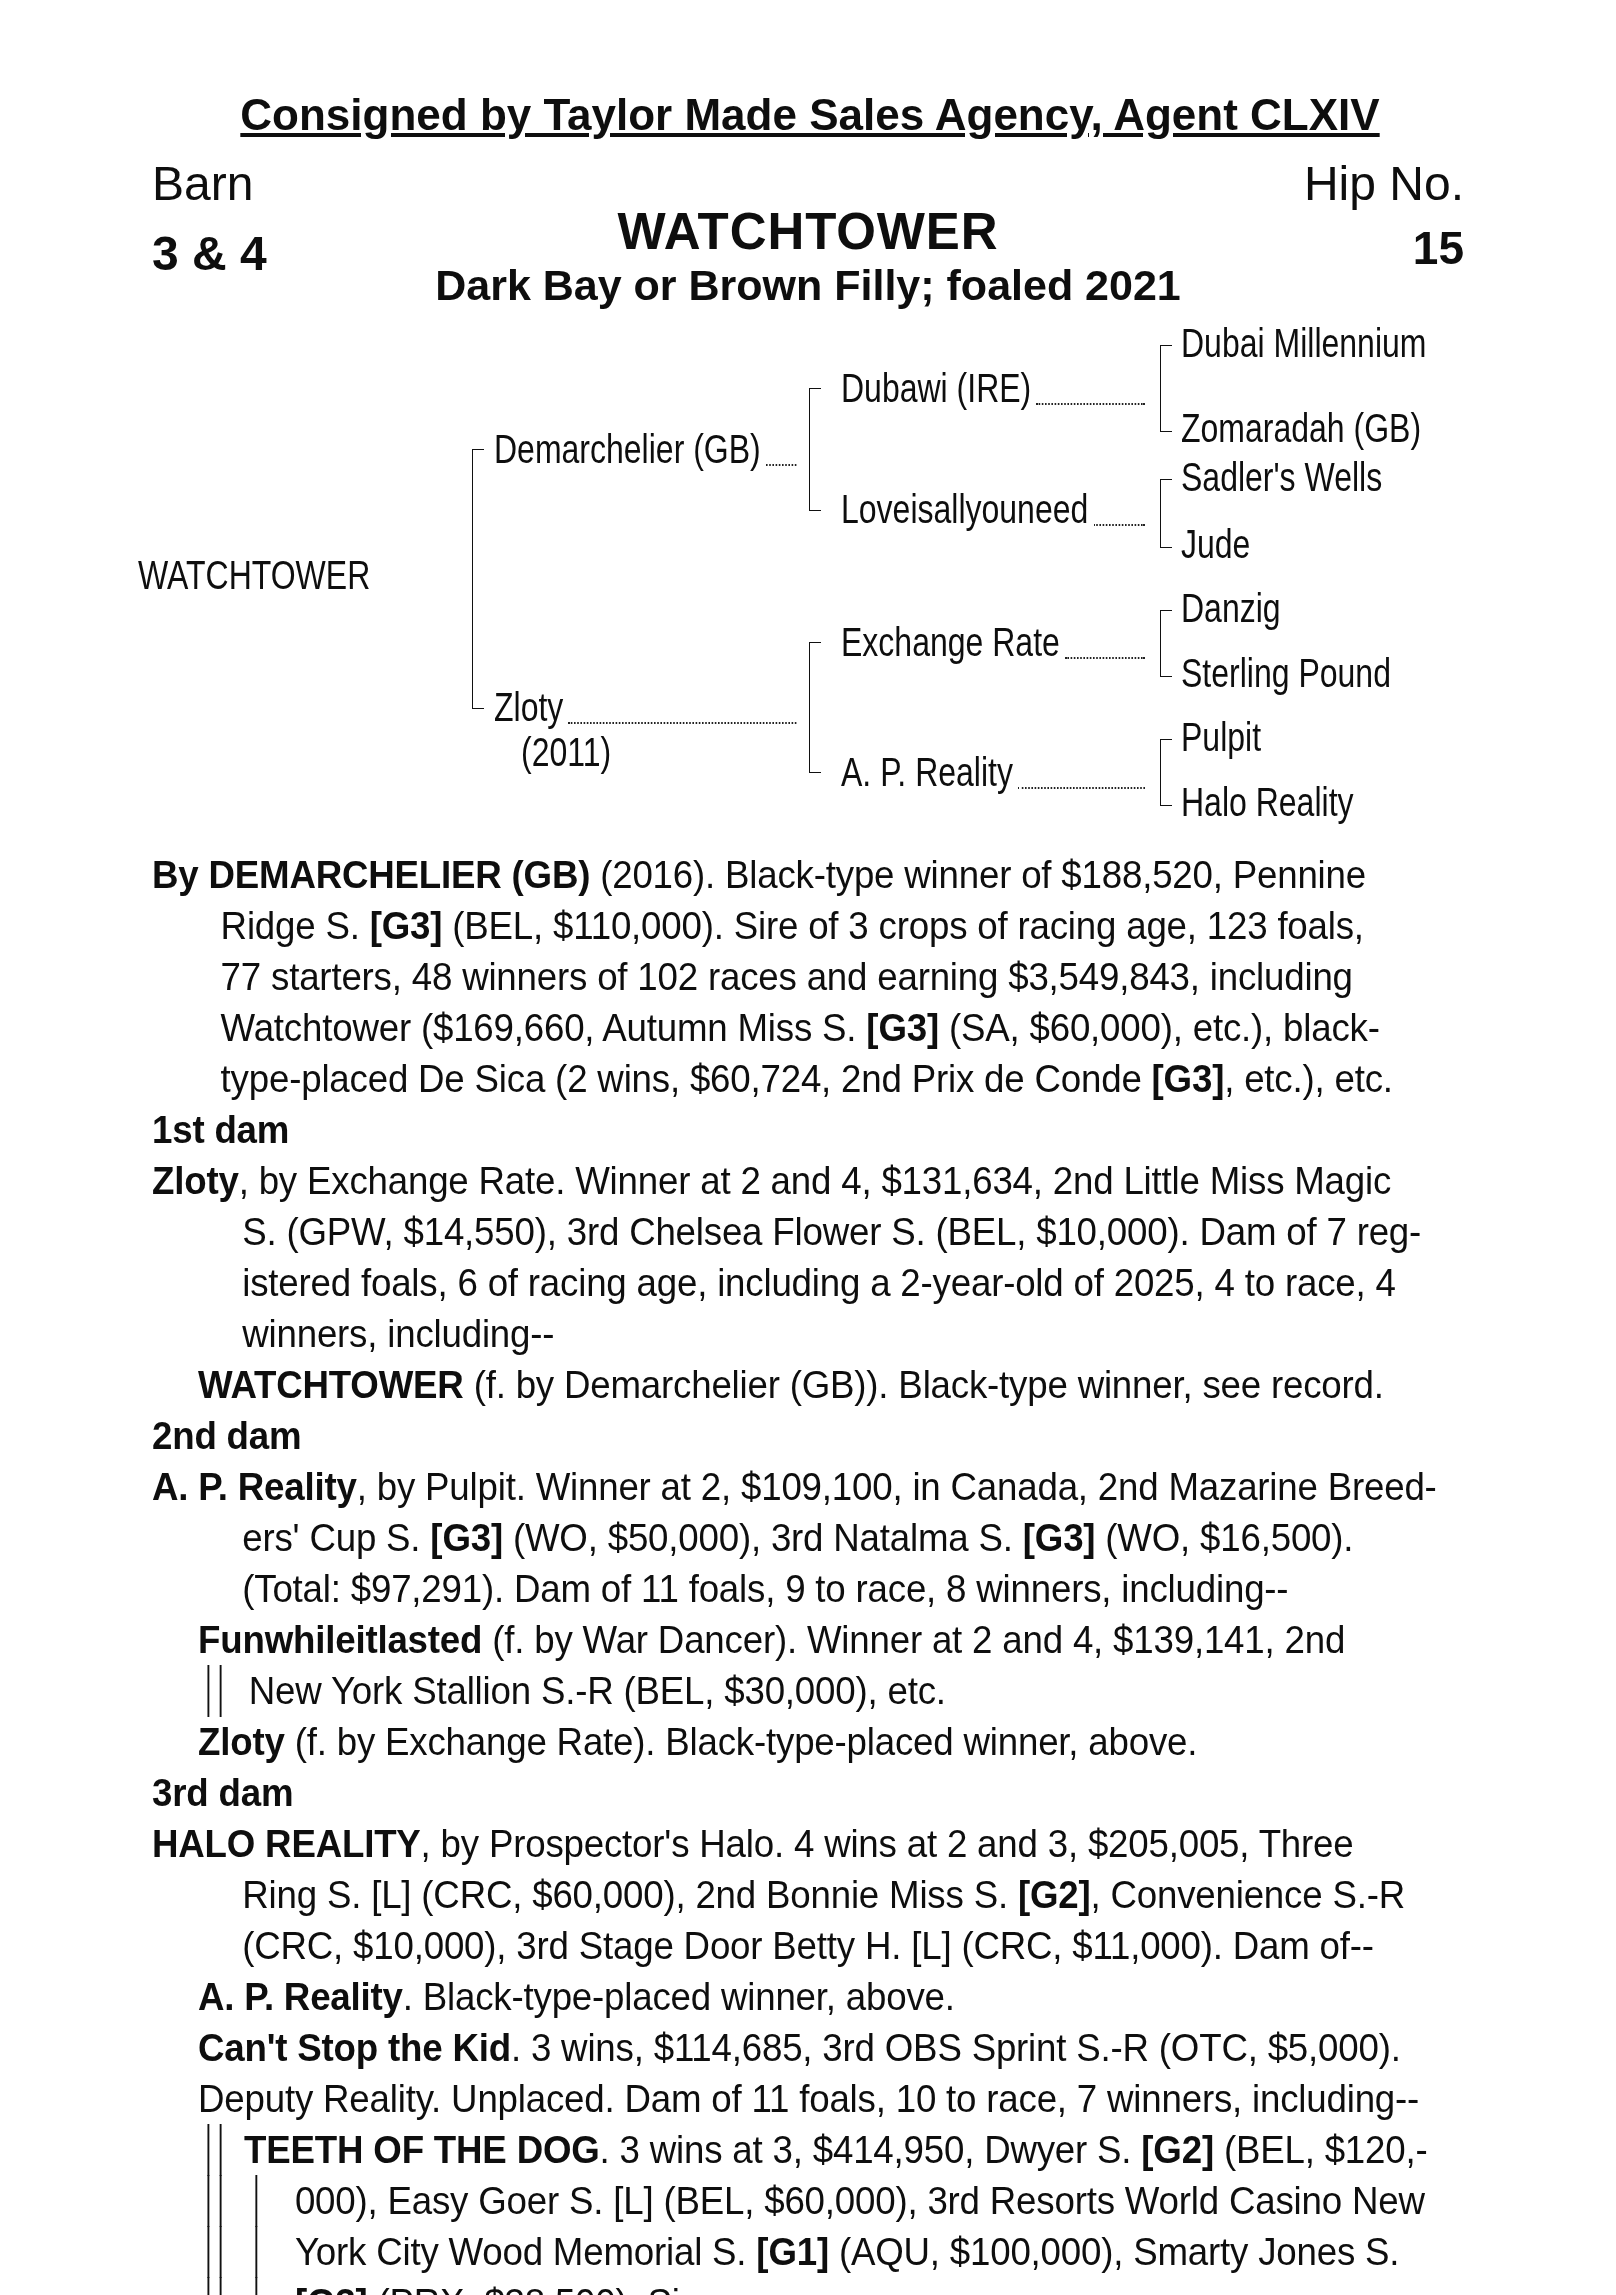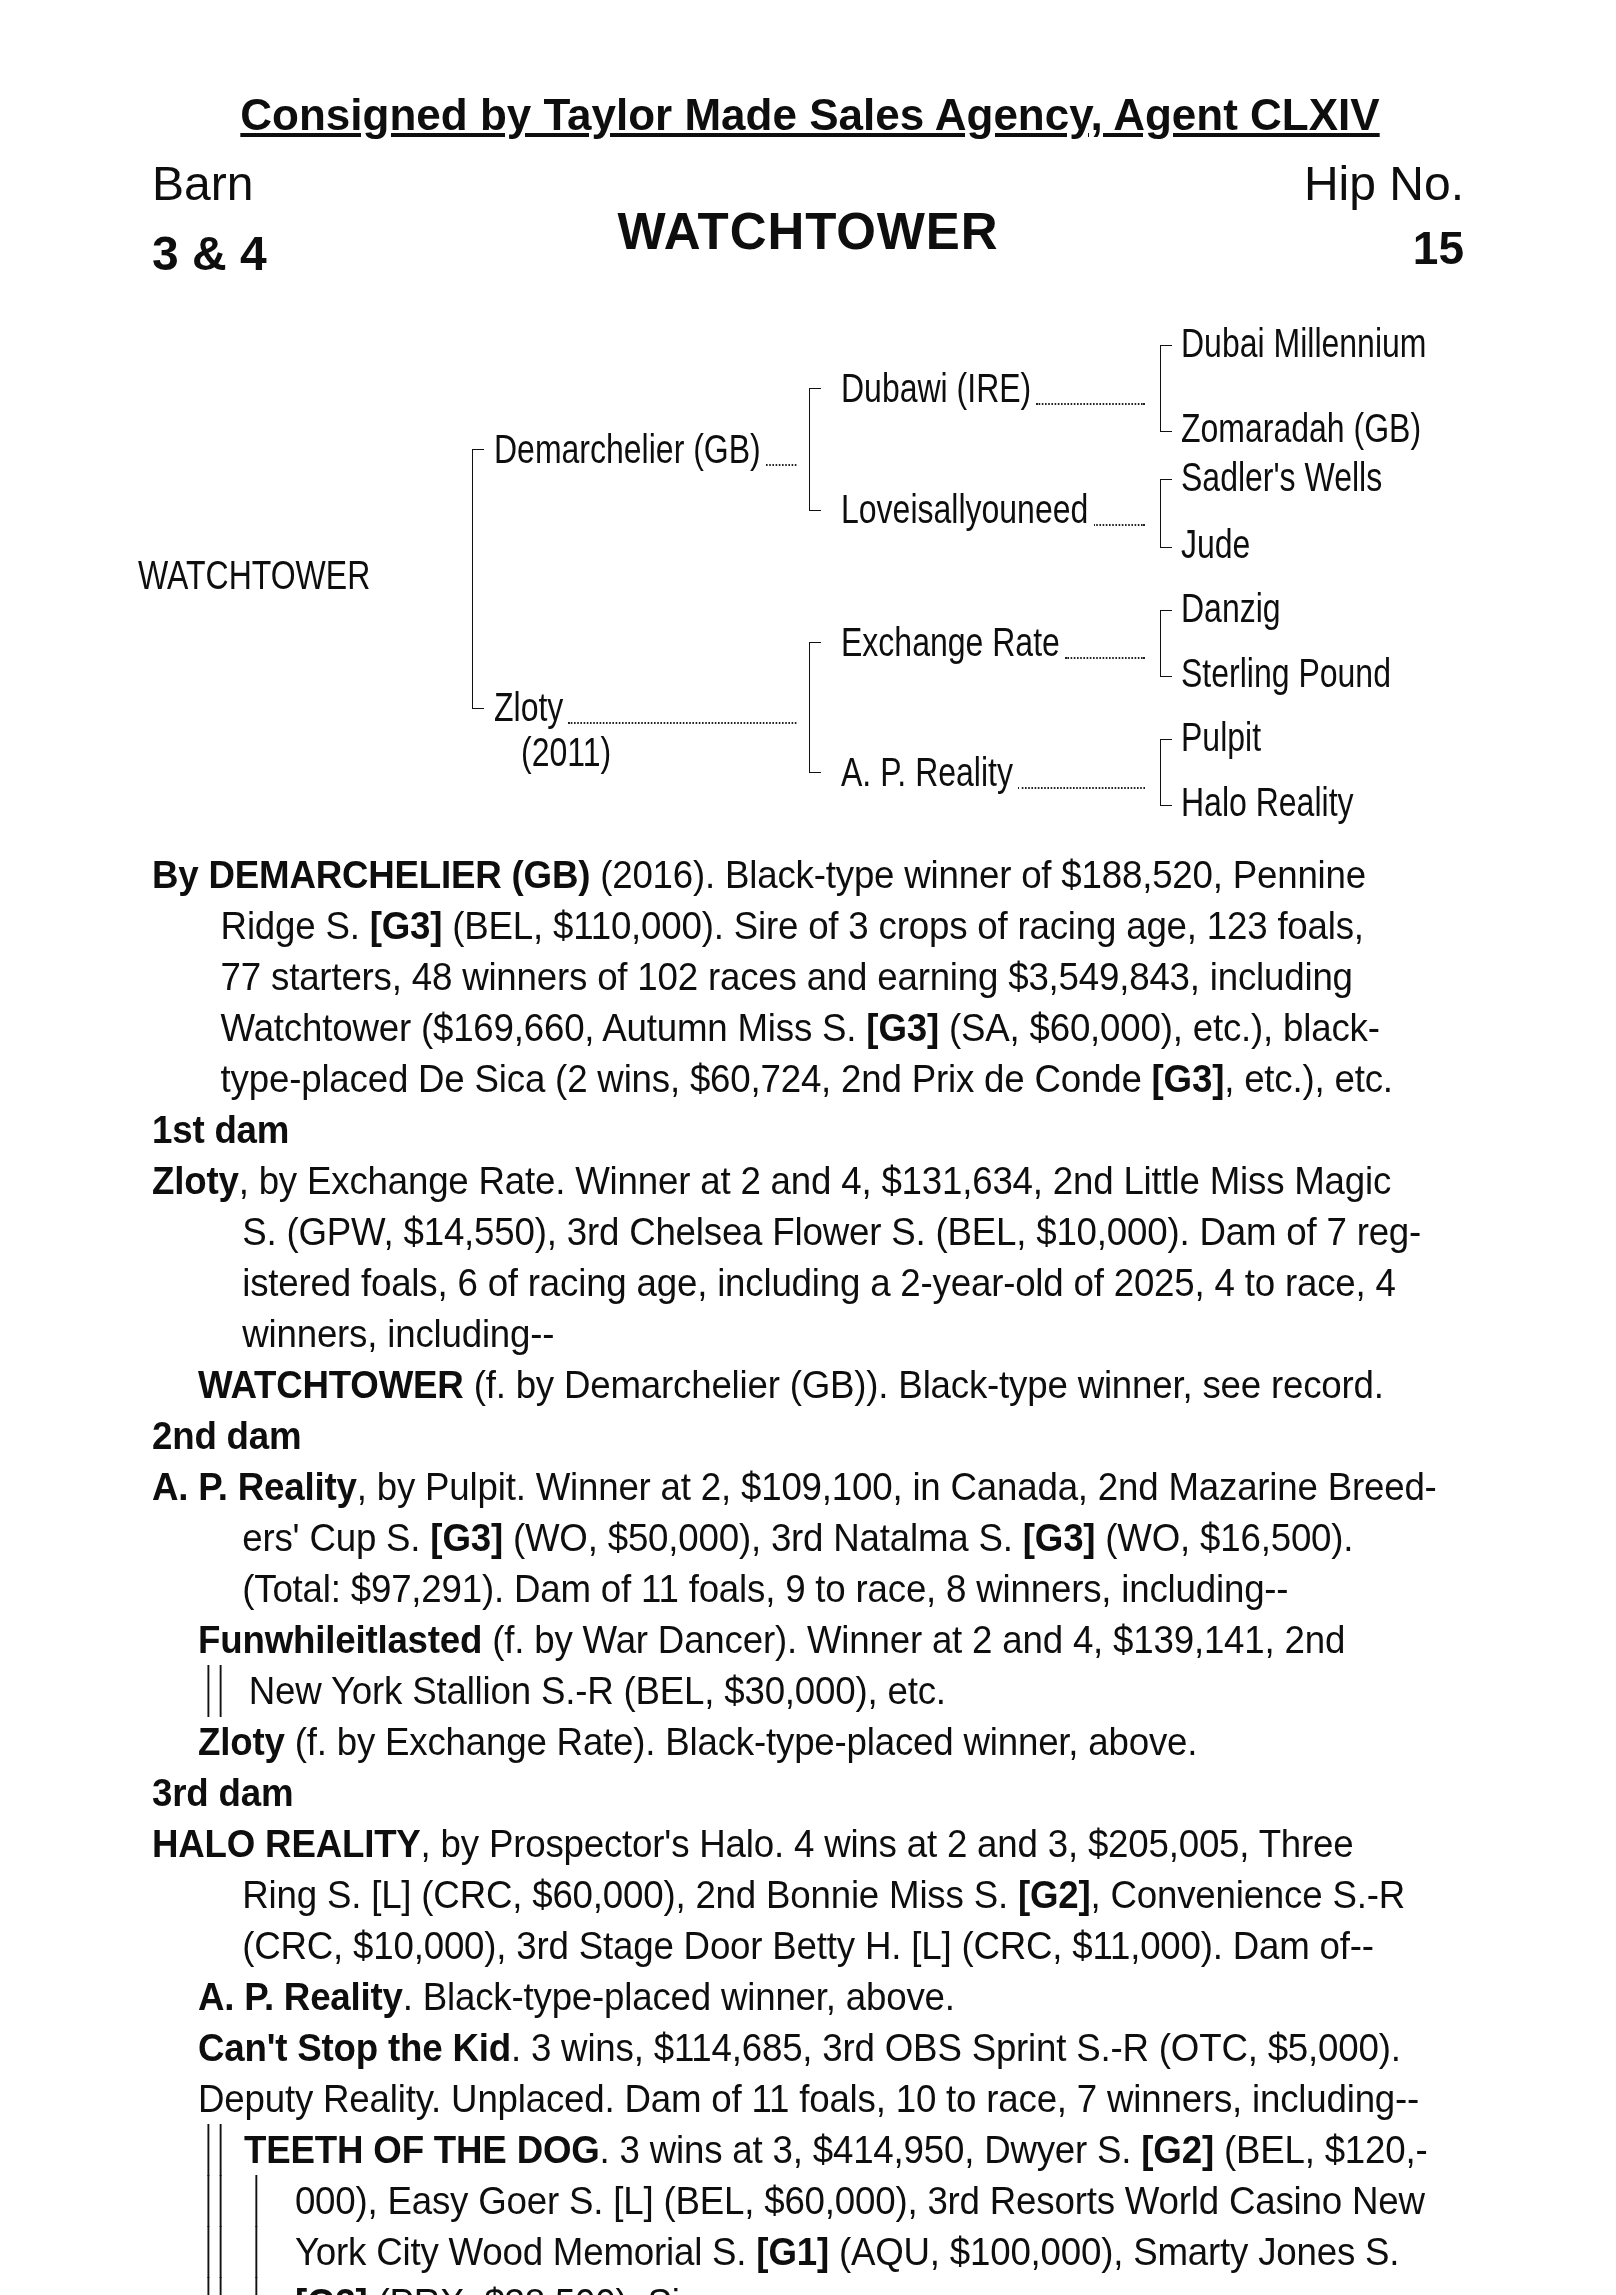--- a/index.html
+++ b/index.html
@@ -49,20 +49,21 @@
 <div class="page">
 
   <div class="consigned">Consigned by Taylor Made Sales Agency, Agent CLXIV</div>
 
   <div class="barn-label">Barn</div>
   <div class="barn-value">3 &amp; 4</div>
   <div class="hip-label">Hip No.</div>
   <div class="hip-value">15</div>
 
   <div class="title">WATCHTOWER</div>
+  <div class="subtitle">Dark Bay or Brown Filly; foaled 2021</div>
 
   <div class="ped">
 
     <div class="ped-name" style="left:138px;top:553px;">WATCHTOWER</div>
 
     <div class="bracket" style="left:472px;top:449px;height:258px;"></div>
     <div class="ped-row" style="left:494px;top:425px;width:384px;">
       <span>Demarchelier (GB)</span>
       <span class="leader"></span>
     </div>

